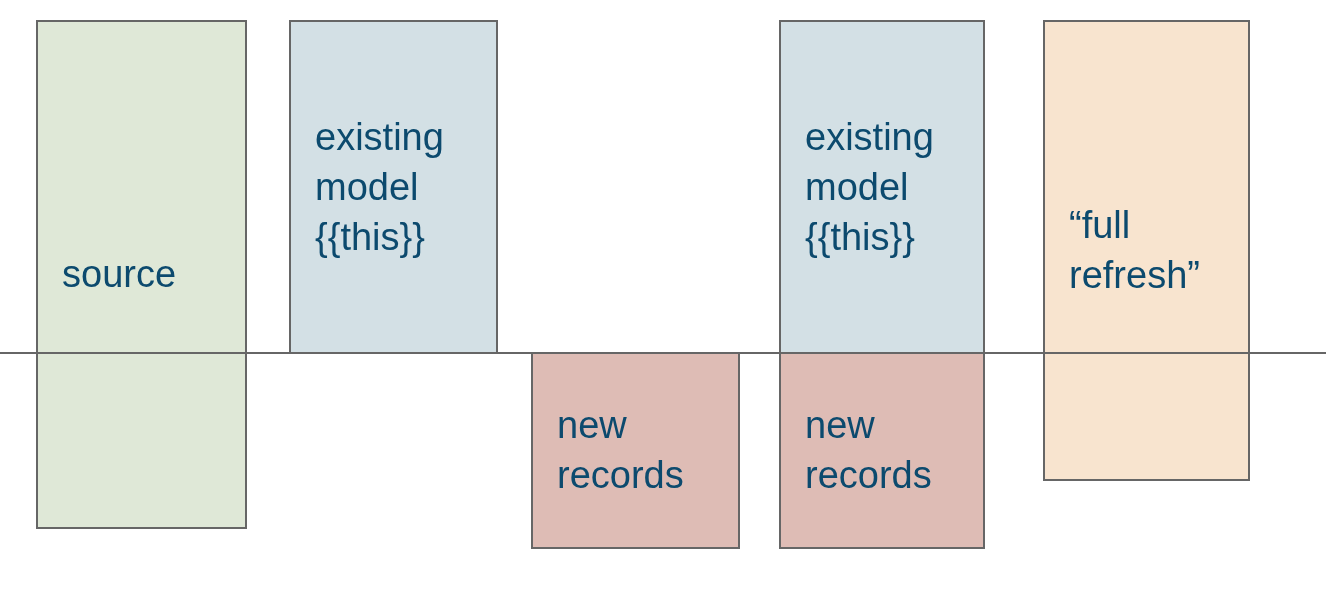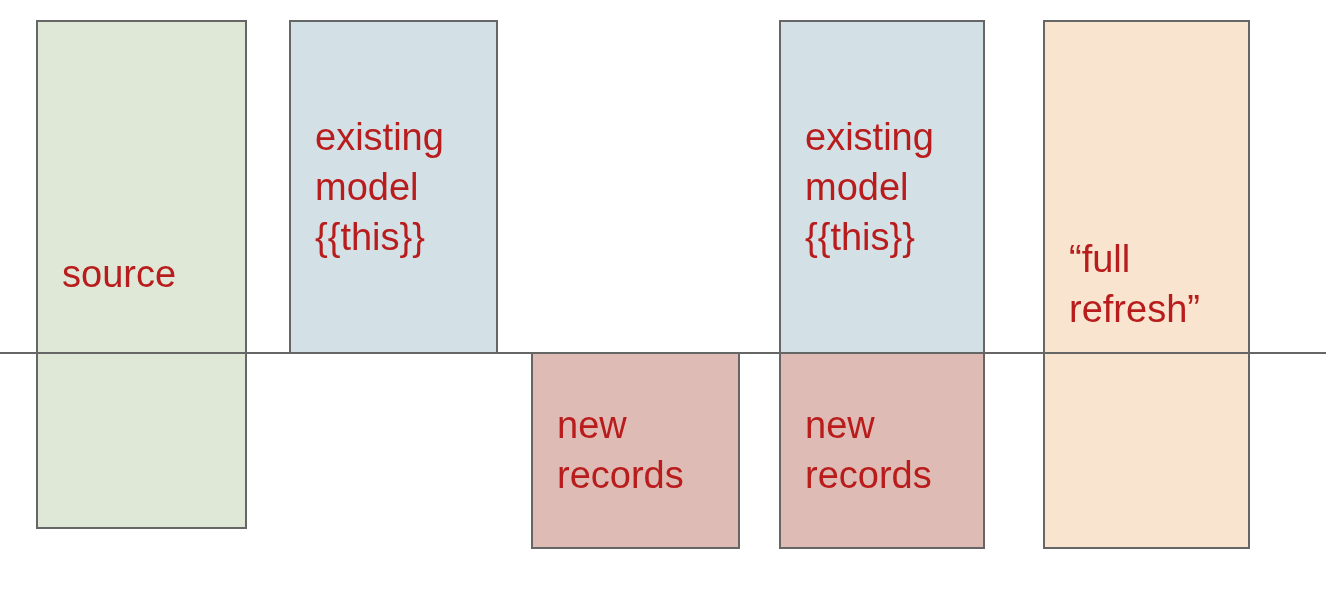--- a/index.html
+++ b/index.html
@@ -31,34 +31,34 @@
     box-sizing: border-box;
     border: 2px solid #666666;
     display: flex;
     flex-direction: column;
     justify-content: center;
     align-items: flex-start;
   }
   .box-label {
     font-size: 38px;
     line-height: 50px;
-    color: #b91c1c;
+    color: #0c4a6e;
     padding-left: 24px;
     padding-right: 10px;
     white-space: pre-line;
     text-align: left;
     letter-spacing: 0px;
   }
   
   #box-source        { left: 36px;   top: 20px;  width: 211px; height: 509px; background: #dfe8d7; }
   #box-existing-1    { left: 289px;  top: 20px;  width: 209px; height: 334px; background: #d3e0e5; }
   #box-new-records-1 { left: 531px;  top: 352px; width: 209px; height: 197px; background: #debcb5; }
   #box-existing-2    { left: 779px;  top: 20px;  width: 206px; height: 334px; background: #d3e0e5; }
   #box-new-records-2 { left: 779px;  top: 352px; width: 206px; height: 197px; background: #debcb5; }
-  #box-full-refresh  { left: 1043px; top: 20px;  width: 207px; height: 529px; background: #f8e4cf; }
+  #box-full-refresh  { left: 1043px; top: 20px;  width: 207px; height: 461px; background: #f8e4cf; }
 
   
   #box-source .box-label        { margin-top: -2px; }
   #box-existing-1 .box-label    { margin-top: 0px; }
   #box-existing-2 .box-label    { margin-top: 0px; }
   #box-new-records-1 .box-label { margin-top: -2px; }
   #box-new-records-2 .box-label { margin-top: -2px; }
   #box-full-refresh .box-label  { margin-top: -2px; }
 </style>
 </head>

